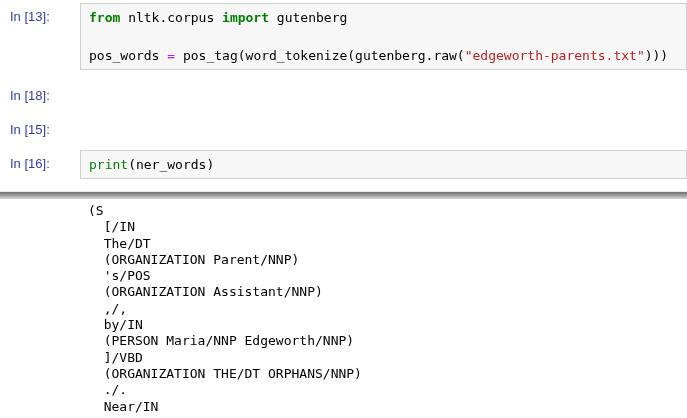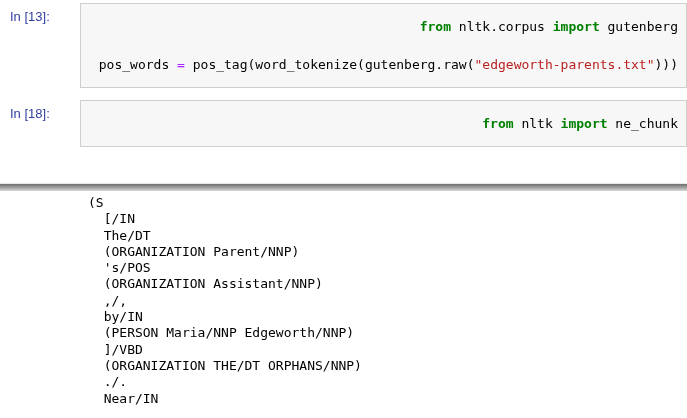--- a/index.html
+++ b/index.html
@@ -24,28 +24,27 @@
     color: var(--prompt-color);
     cursor: default;
     user-select: none;
     white-space: nowrap;
   }
   .input-box {
     flex: 1 1 auto;
     min-width: 0;
     border: 1px solid var(--cell-border);
     background: var(--cell-bg);
-    padding: 13px 8px;
+    padding: 4px 8px;
     font-family: "DejaVu Sans Mono", "Liberation Mono", monospace;
     font-size: 13px;
     line-height: 19px;
     color: var(--plain-color);
     white-space: pre;
     overflow: hidden;
-    text-align: right;
   }
   .code-line { white-space: pre; }
   .tok-keyword  { color: var(--kw-color); font-weight: bold; }
   .tok-builtin  { color: var(--builtin-color); }
   .tok-operator { color: var(--op-color); }
   .tok-string   { color: var(--str-color); }
   .tok-number   { color: var(--num-color); }
   .tok-plain    { color: var(--plain-color); }
   .divider {
     height: 8px;
@@ -67,25 +66,27 @@
 <body>
 
 <div class="notebook">
   <div id="cells">
       <div class="cell">
         <div class="prompt">In [13]:</div>
         <div class="input-box"><div class="code-line"><span class="tok-keyword">from</span><span class="tok-plain"> nltk.corpus </span><span class="tok-keyword">import</span><span class="tok-plain"> gutenberg</span></div><div class="code-line">&nbsp;</div><div class="code-line"><span class="tok-plain">pos_words </span><span class="tok-operator">=</span><span class="tok-plain"> pos_tag(word_tokenize(gutenberg.raw(</span><span class="tok-string">"edgeworth-parents.txt"</span><span class="tok-plain">)))</span></div></div>
       </div>
       <div class="cell">
         <div class="prompt">In [18]:</div>
-        <div class="input-box"><div class="code-line"><span class="tok-keyword">from</span><span class="tok-plain"> nltk </span><span class="tok-keyword">import</span><span class="tok-plain"> ne_chunk</span></div></div>
       </div>
       <div class="cell">
+        <div class="prompt">In [15]:</div>
       </div>
       <div class="cell">
+        <div class="prompt">In [16]:</div>
+        <div class="input-box"><div class="code-line"><span class="tok-builtin">print</span><span class="tok-plain">(ner_words)</span></div></div>
       </div>
     </div>
   <div class="divider"></div>
   <pre id="output" class="output">(S
   [/IN
   The/DT
   (ORGANIZATION Parent/NNP)
   's/POS
   (ORGANIZATION Assistant/NNP)
   ,/,

